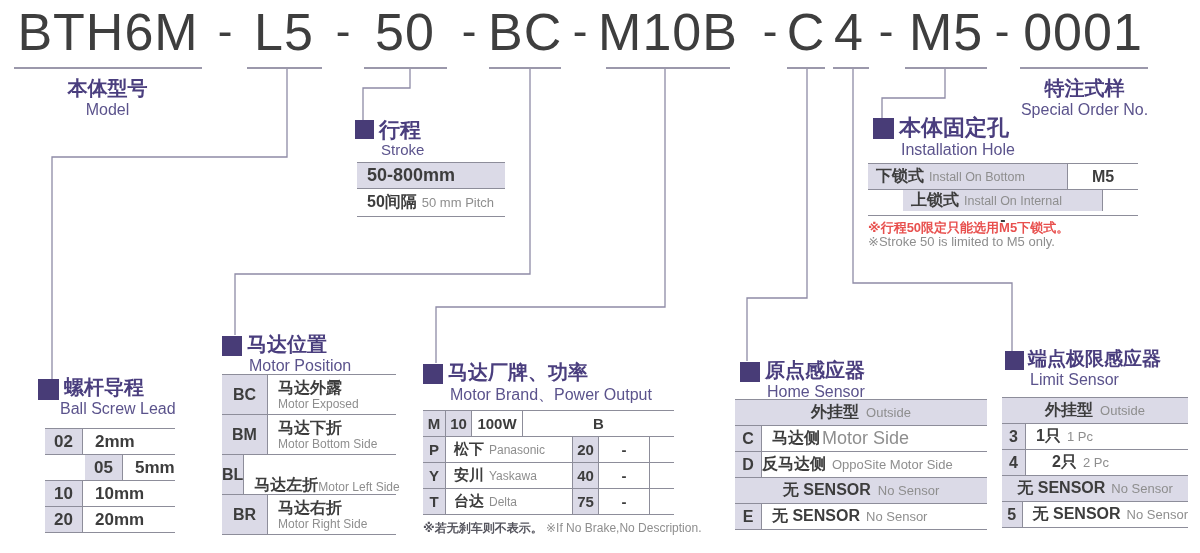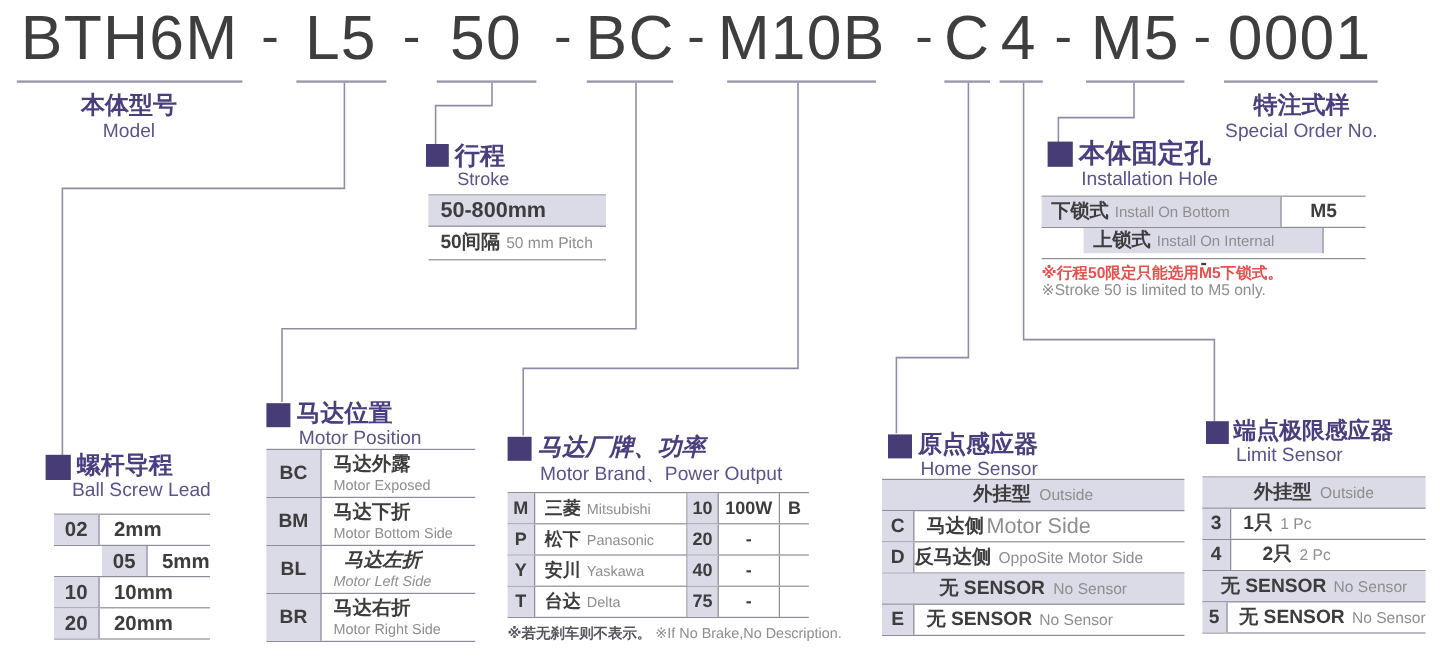--- a/index.html
+++ b/index.html
@@ -172,46 +172,42 @@
       </div>
       <div class="row" style="height:40px;">
         <div class="c lav code vline" style="width:46px;font-size:16px;">BM</div>
         <div class="c" style="padding-left:10px;flex-direction:column;align-items:flex-start;justify-content:center;">
           <span class="zh" style="font-size:16px;line-height:18px;">马达下折</span>
           <span class="cell-en" style="font-size:12px;line-height:14px;">Motor Bottom Side</span>
         </div>
       </div>
       <div class="row" style="height:40px;">
         <div class="c lav code vline" style="width:46px;font-size:16px;">BL</div>
-        <div class="c" style="padding-left:10px;flex-direction:column;align-items:center;justify-content:center;font-style:italic;">
+        <div class="c" style="padding-left:10px;flex-direction:row;align-items:flex-end;justify-content:center;">
           <span class="zh" style="font-size:16px;line-height:18px;">马达左折</span>
           <span class="cell-en" style="font-size:12px;line-height:14px;">Motor Left Side</span>
         </div>
       </div>
       <div class="row" style="height:40px;">
         <div class="c lav code vline" style="width:46px;font-size:16px;">BR</div>
         <div class="c" style="padding-left:10px;flex-direction:column;align-items:flex-start;justify-content:center;">
           <span class="zh" style="font-size:16px;line-height:18px;">马达右折</span>
           <span class="cell-en" style="font-size:12px;line-height:14px;">Motor Right Side</span>
         </div>
       </div>
     </div>
   </div>
 
   <div class="sec" style="left:423px;top:358px;width:260px;">
     <span class="bullet" style="left:0;top:6px;width:20px;height:20px;"></span>
-    <span class="sec-zh" style="left:25px;top:1px;font-size:20px;font-style:italic;">马达厂牌、功率</span>
+    <span class="sec-zh" style="left:25px;top:1px;font-size:20px;">马达厂牌、功率</span>
     <span class="sec-en" style="left:27px;top:27px;font-size:16px;">Motor Brand、Power Output</span>
     <div class="tbl" style="left:0;top:52px;width:251px;">
       <div class="row" style="height:26px;">
         <div class="c lav code vline" style="width:23px;font-size:15px;">M</div>
-        <div class="c vline" style="width:127px;padding-left:8px;">
-          <span class="zh" style="font-size:15px;">三菱</span>
-          <span class="cell-en" style="font-size:12px;margin-left:5px;">Mitsubishi</span>
-        </div>
         <div class="c lav code vline" style="width:26px;font-size:15px;">10</div>
         <div class="c code vline" style="width:51px;font-size:15px;">100W</div>
         <div class="c code" style="flex:1;font-size:15px;">B</div>
       </div>
       <div class="row" style="height:26px;">
         <div class="c lav code vline" style="width:23px;font-size:15px;">P</div>
         <div class="c vline" style="width:127px;padding-left:8px;text-align:center;">
           <span class="zh" style="font-size:15px;">松下</span>
           <span class="cell-en" style="font-size:12px;margin-left:5px;">Panasonic</span>
         </div>

